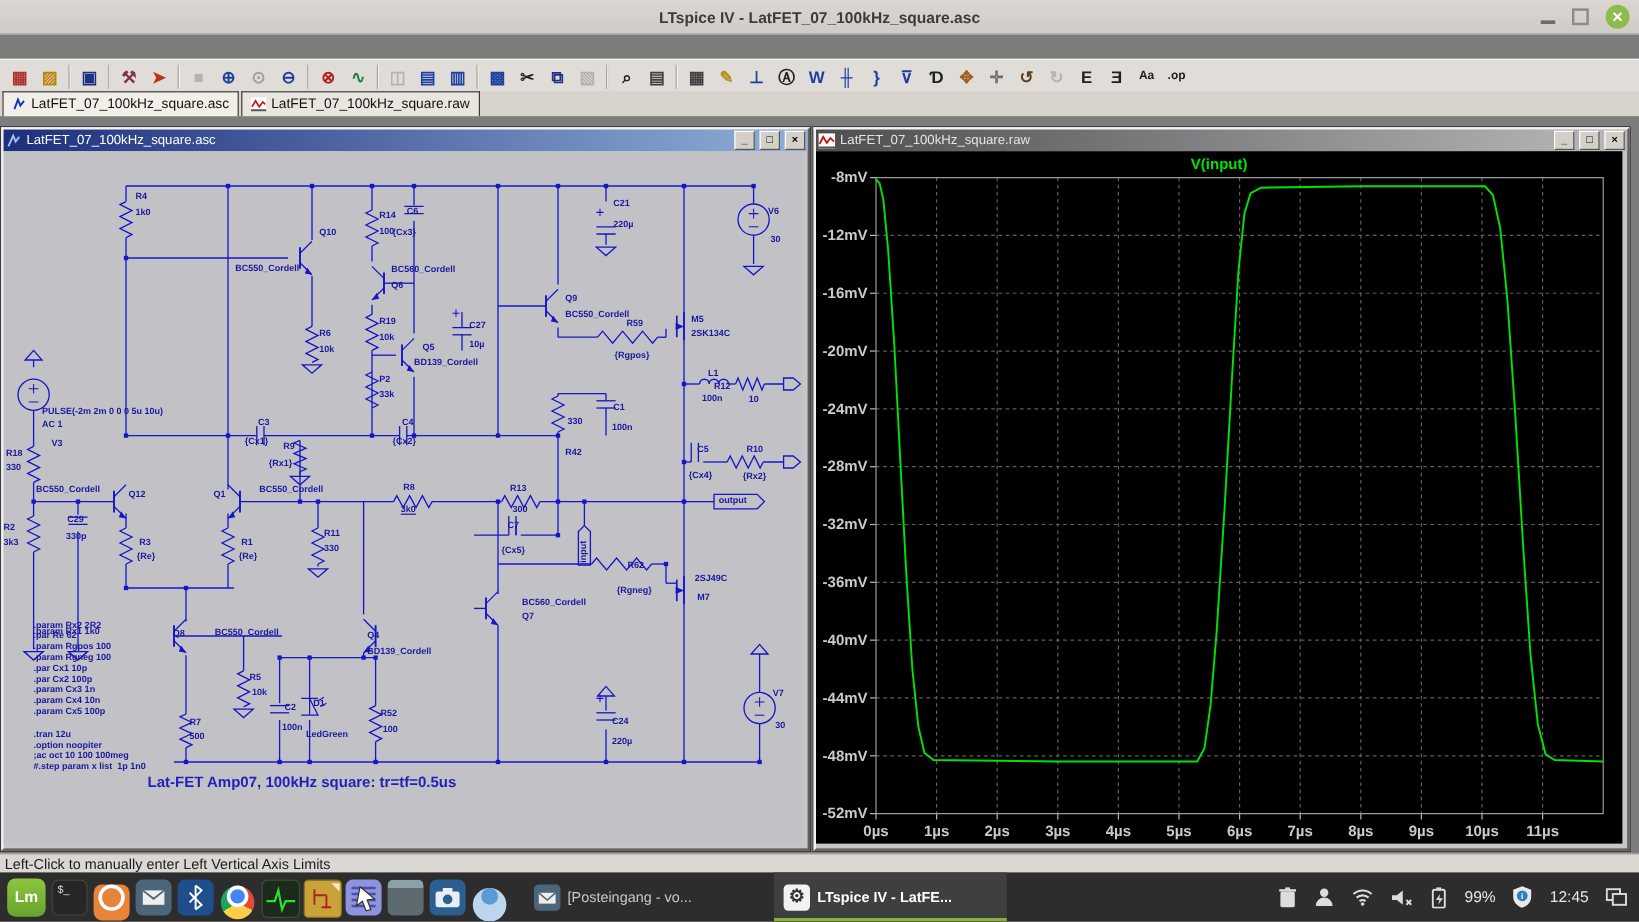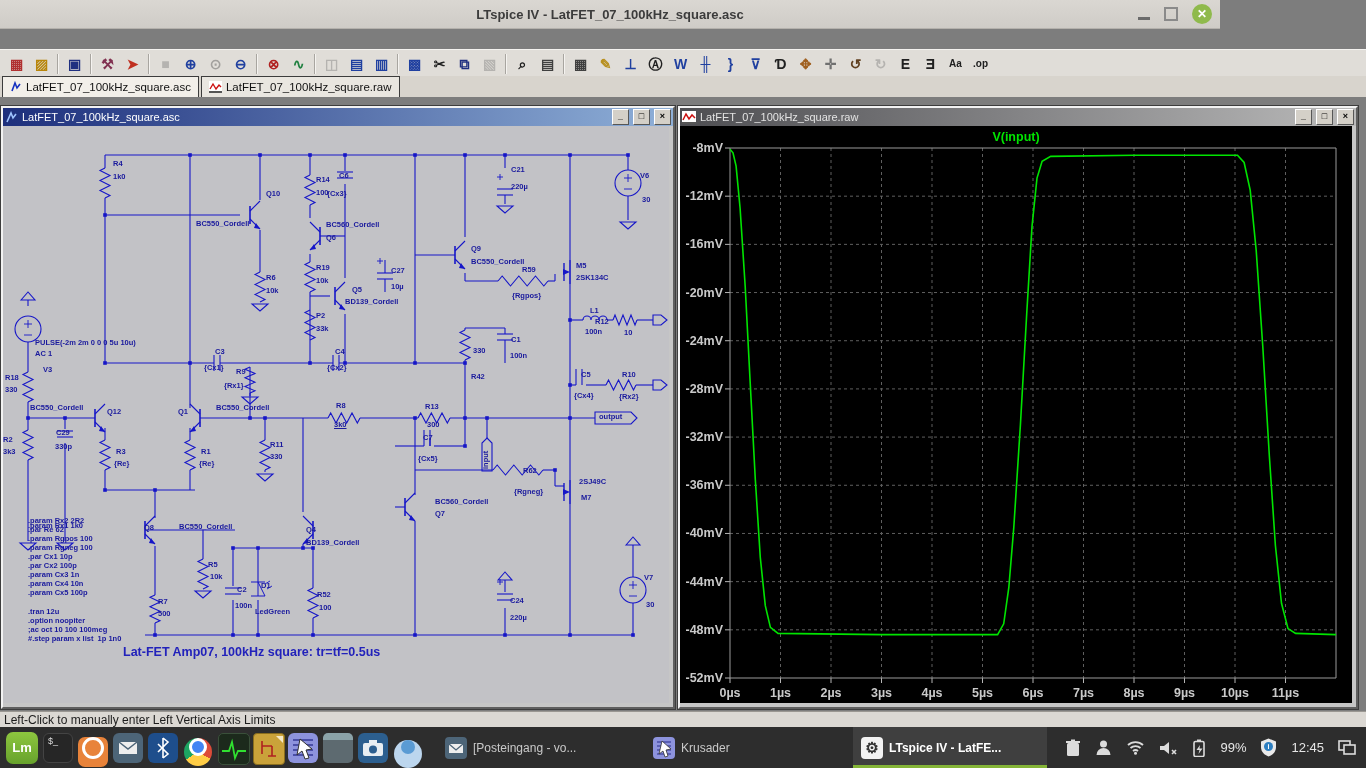--- a/index.html
+++ b/index.html
@@ -1,19 +1,19 @@
 <!DOCTYPE html>
 <html><head>
 <meta charset="utf-8">
 <style>
   html,body{margin:0;padding:0;background:#555;}
   #screen{position:relative;width:1366px;height:768px;overflow:hidden;
     font-family:"Liberation Sans",sans-serif;background:#7d7d7d;}
   
-  #titlebar{position:absolute;left:0;top:0;width:1220px;height:28px;
+  #titlebar{position:absolute;left:0;top:0;width:1366px;height:28px;
     background:linear-gradient(#dad7d2,#cfccc7);border-bottom:1px solid #b4b1ac;
     display:flex;align-items:center;justify-content:center;}
   #titlebar .t{font-weight:bold;font-size:13px;color:#3c3c3c;}
   #winctl{position:absolute;right:8px;top:4px;display:flex;gap:14px;align-items:center;height:20px;}
   #winctl .min{width:12px;height:3px;background:#6b6b6b;margin-top:9px;}
   #winctl .max{width:10px;height:10px;border:2px solid #8a8a8a;}
   #winctl .close{width:20px;height:20px;border-radius:50%;background:#8fba4c;color:#fff;
     font-size:12px;line-height:20px;text-align:center;font-weight:bold;}
   #menubar{position:absolute;left:0;top:28px;width:1366px;height:21px;background:#e6e3de;
     display:flex;align-items:center;font-size:13px;color:#1a1a1a;}
@@ -712,29 +712,20 @@
     <span id="tasks" style="display:flex;">
         <div class="task">
           <div class="ticon" style="background:#4d6578;">
             <svg width="22" height="22">
               <rect x="4" y="7" width="14" height="9" fill="#eee"></rect>
               <path d="M4 7 L11 13 L18 7" stroke="#4d6578" stroke-width="1.3" fill="none"></path>
             </svg>
           </div>
           <span>[Posteingang - vo...</span>
         </div>
-        <div class="task">
-          <div class="ticon" style="background:#8d93dd;">
-            <svg width="22" height="22">
-              <path d="M4 5 h14 M4 9 h14 M4 13 h14 M4 17 h14" stroke="#4a4fa8" stroke-width="1.6"></path>
-              <path d="M9 4 L18 12 L13 13 L15 19 L12 20 L10 14 L6 17 Z" fill="#fff" stroke="#333" stroke-width=".8"></path>
-            </svg>
-          </div>
-          <span>Krusader</span>
-        </div>
         <div class="task active">
           <div class="ticon" style="background:#f2f2f2;color:#333;text-align:center;font-size:15px;line-height:22px;">⚙</div>
           <span>LTspice IV - LatFE...</span>
         </div>
       </span>
     <div id="tray">
         <span>
           <svg width="16" height="18" viewBox="0 0 16 18">
             <rect x="2" y="4" width="12" height="13" rx="1.5" fill="#dcdcdc"></rect>
             <rect x="1" y="2" width="14" height="2" fill="#dcdcdc"></rect>

